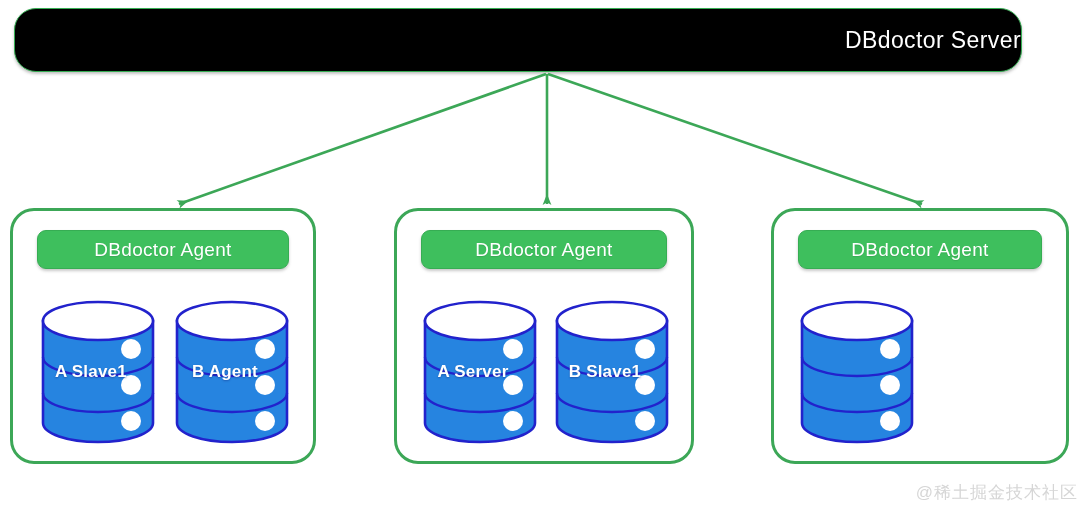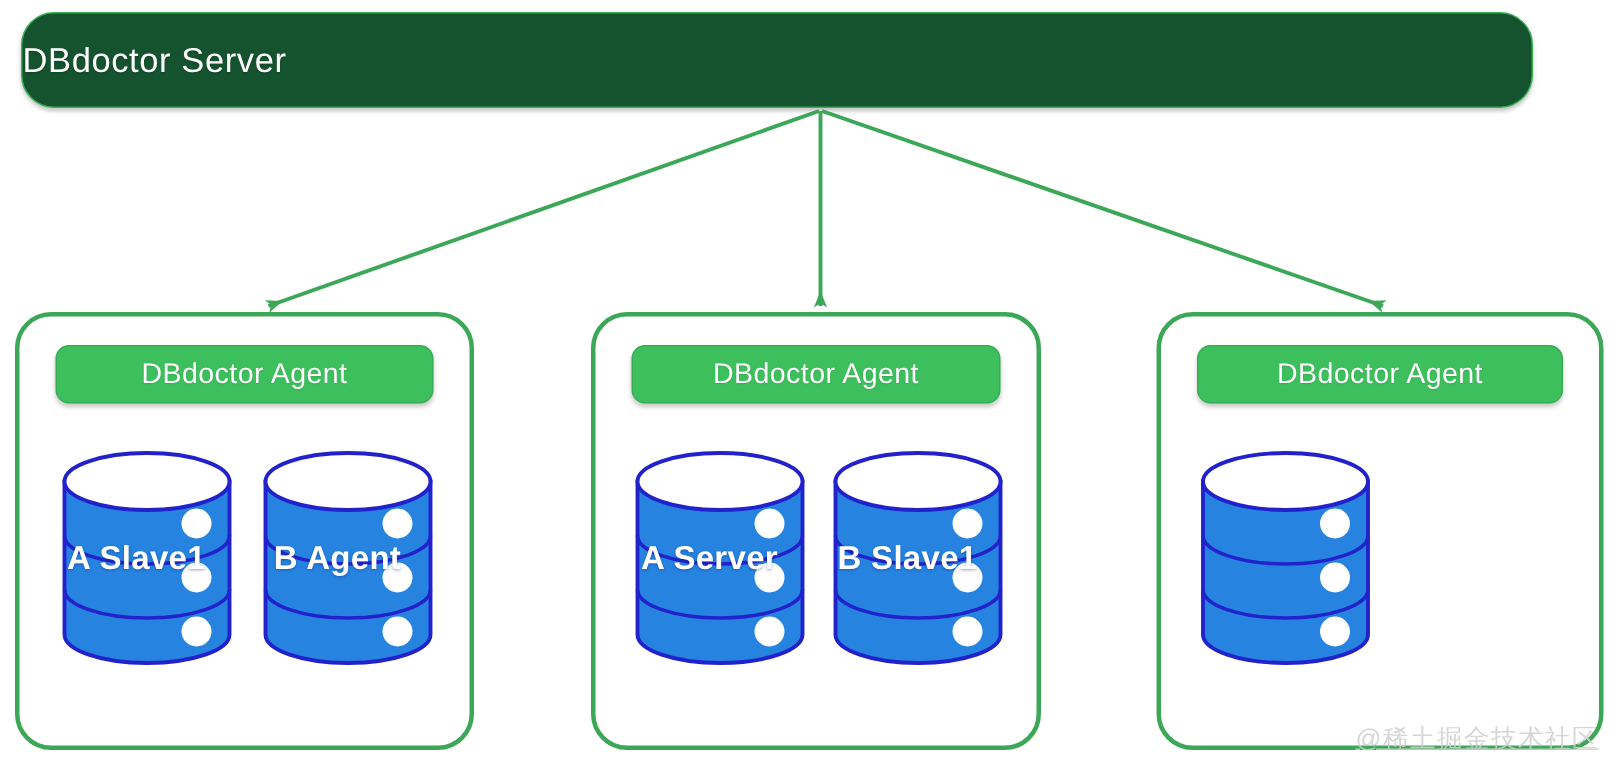--- a/index.html
+++ b/index.html
@@ -22,27 +22,27 @@
     height: 510px;
   }
 
   
   .server-bar {
     position: absolute;
     left: 14px;
     top: 8px;
     width: 1008px;
     height: 64px;
-    background: #14532d;
+    background: #000000;
     border: 1px solid #36ad53;
     border-radius: 22px;
     box-shadow: 0 2px 3px rgba(120,120,120,0.45);
     display: flex;
     align-items: center;
-    justify-content: flex-start;
+    justify-content: flex-end;
     box-sizing: border-box;
   }
   .server-bar-label {
     color: #ffffff;
     font-size: 23px;
     font-weight: 400;
     letter-spacing: 0.4px;
     text-shadow: 0 1px 1px rgba(0,0,0,0.10);
   }
 
@@ -52,21 +52,21 @@
     left: 0; top: 0;
     width: 1080px;
     height: 510px;
     pointer-events: none;
   }
 
   
   .agent-box {
     position: absolute;
     top: 208px;
-    height: 292px;
+    height: 256px;
     background: #ffffff;
     border: 3px solid #3ca757;
     border-radius: 24px;
     box-sizing: border-box;
   }
   .agent-box.box-0 { left: 10px;  width: 306px; }
   .agent-box.box-1 { left: 394px; width: 300px; }
   .agent-box.box-2 { left: 771px; width: 298px; }
 
   .agent-header {
@@ -116,40 +116,39 @@
   .db-cyl svg { display: block; }
 
   .db-label {
     position: absolute;
     left: 0;
     right: 0;
     top: 50%;
     transform: translateY(-50%);
     text-align: center;
     color: #ffffff;
-    font-size: 22px;
+    font-size: 17px;
     font-weight: 700;
     letter-spacing: 0.2px;
     text-shadow: 0 1px 2px rgba(20,40,120,0.45);
     padding-right: 14px;
     box-sizing: border-box;
     pointer-events: none;
   }
 
   
   .watermark {
     position: absolute;
-    right: 14px;
+    right: 2px;
     bottom: 6px;
     color: #cfcfcf;
     font-size: 17px;
     letter-spacing: 1px;
     white-space: nowrap;
     opacity: 0.85;
-    text-decoration: underline;
   }
 </style>
 </head>
 <body>
 
 <div id="diagram-root">
 
   <div class="server-bar">
     <span class="server-bar-label">DBdoctor Server</span>
   </div>

